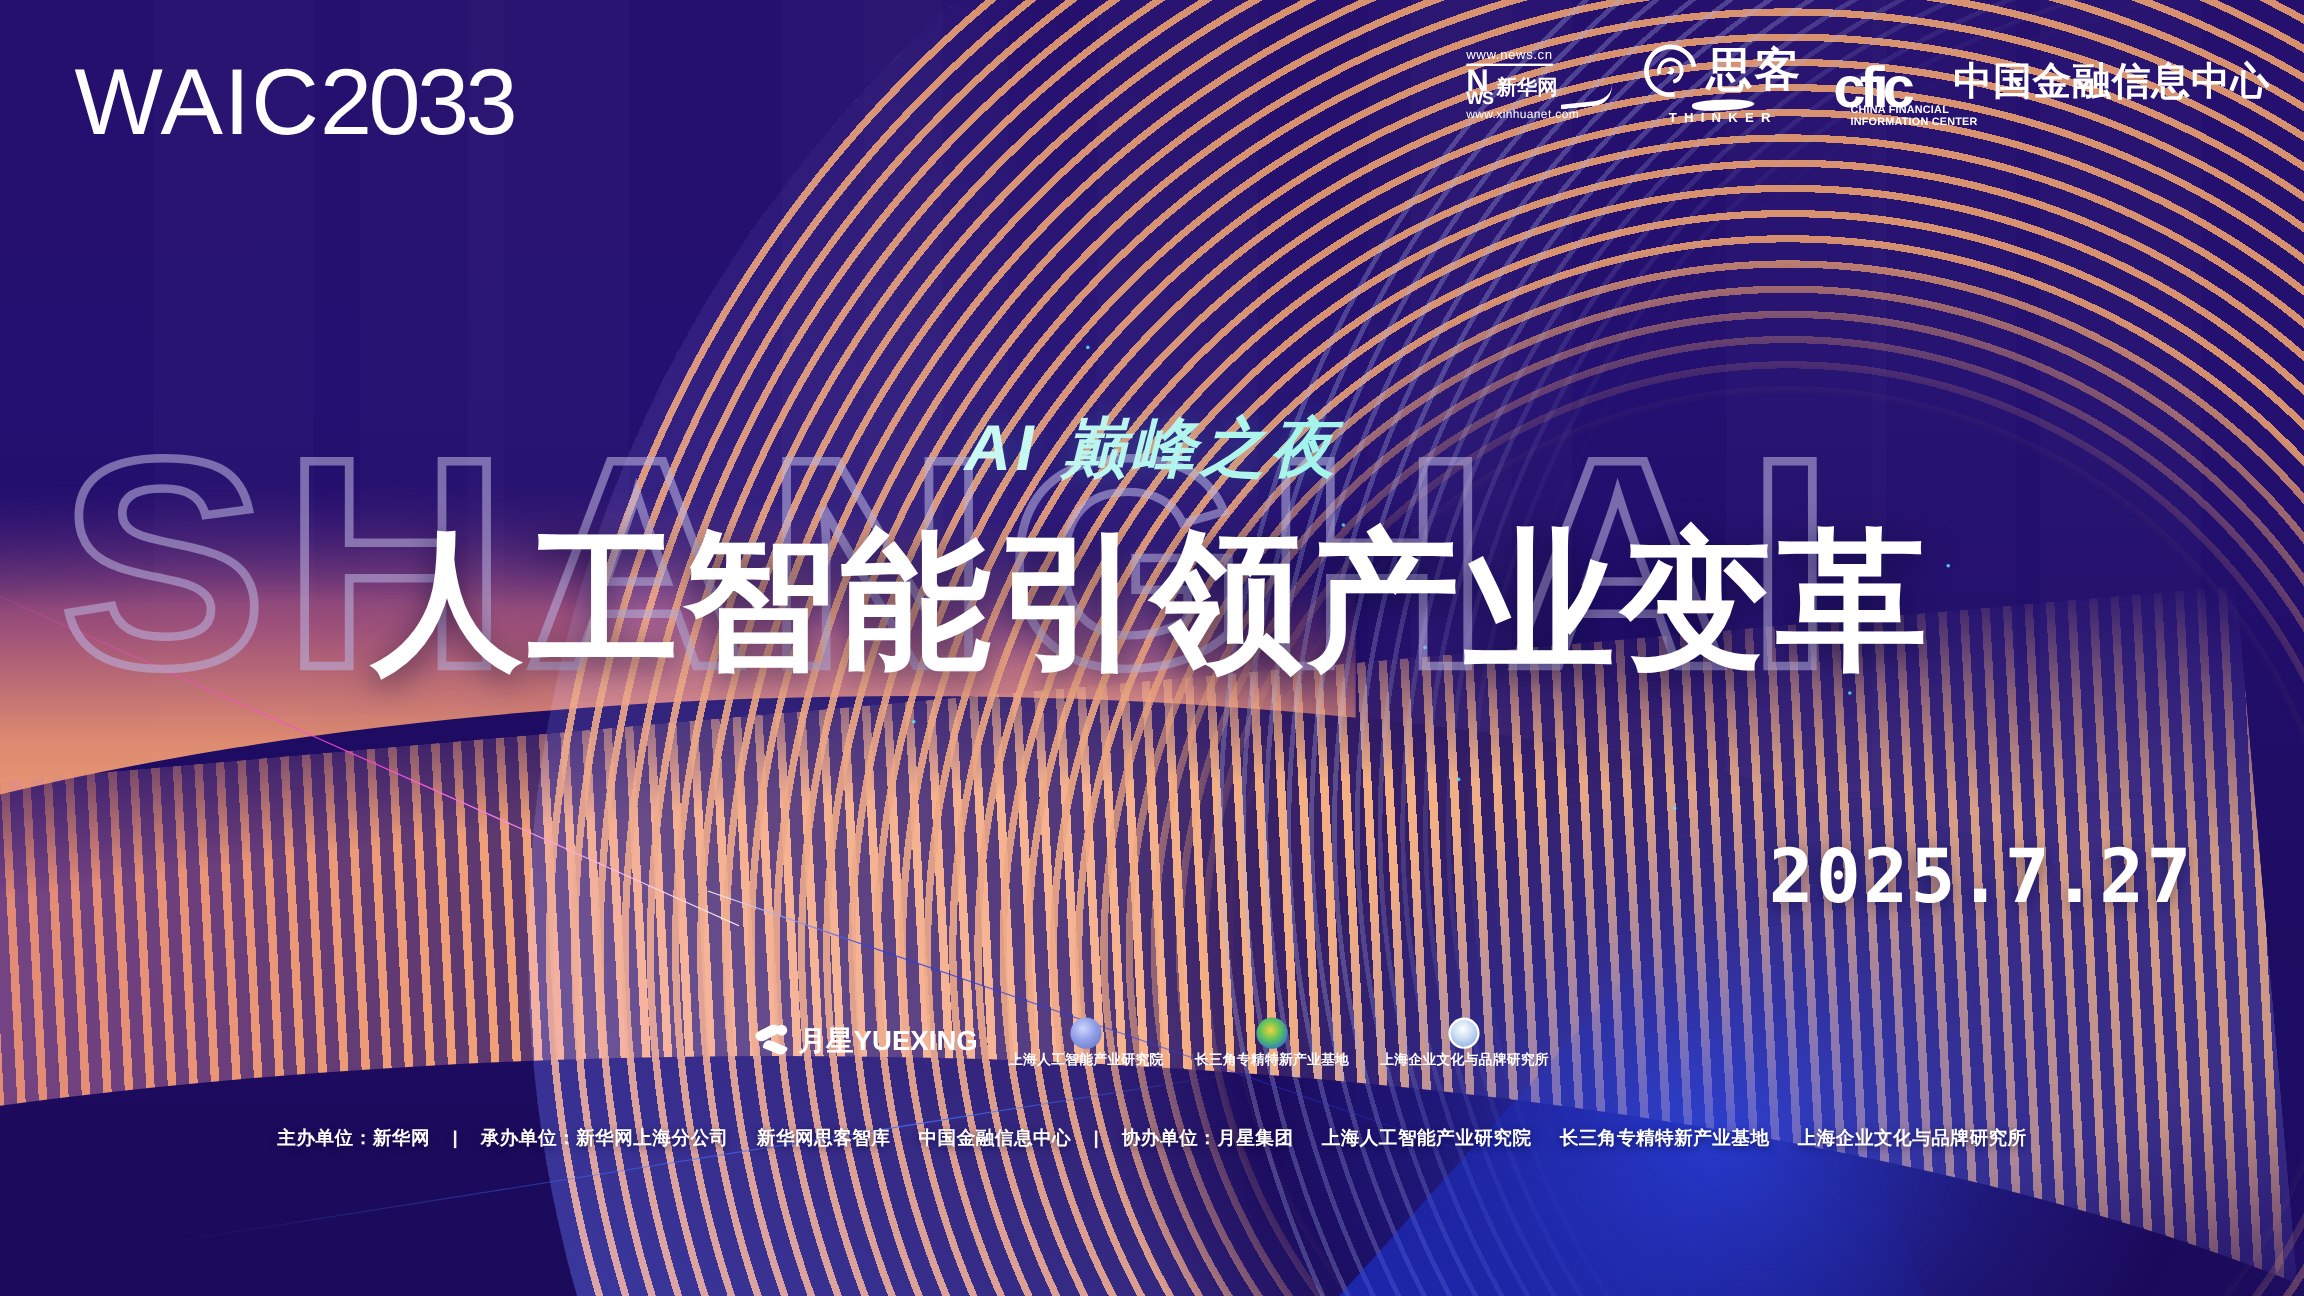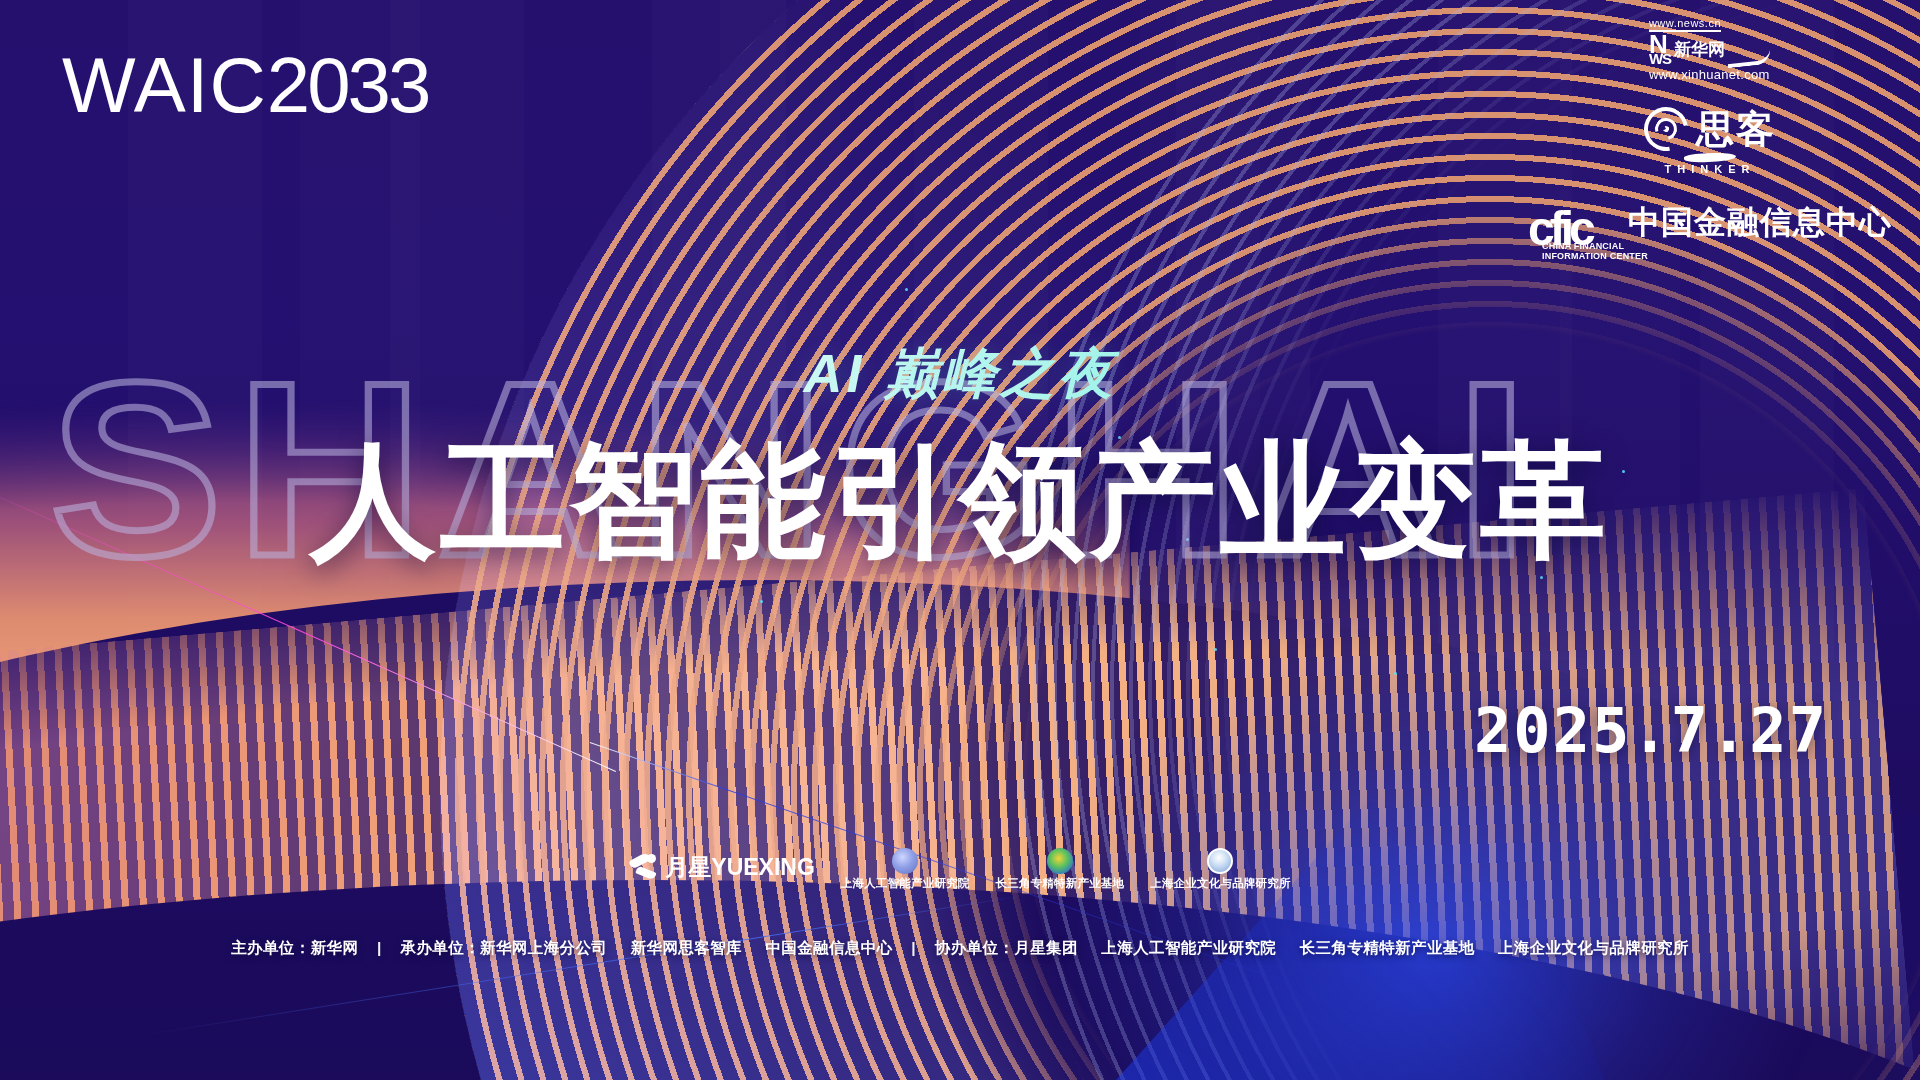--- a/index.html
+++ b/index.html
@@ -163,33 +163,33 @@
   
   .waic{
     position:absolute;left:62px;top:40px;
     font-size:78px;font-weight:300;letter-spacing:-2px;color:#fff;
     font-family:"Liberation Sans","DejaVu Sans",sans-serif;
   }
   .waic .w{font-weight:400;letter-spacing:1px;}
   .waic .y{font-weight:300;letter-spacing:-3px;}
 
   .logos{
-    position:absolute;right:28px;top:18px;height:76px;
-    display:flex;align-items:center;gap:26px;flex-direction:column;
+    position:absolute;right:28px;top:33px;height:76px;
+    display:flex;align-items:center;gap:26px;
   }
   .logo{display:flex;align-items:center;color:#fff;}
 
   
   .lg-xinhua{flex-direction:column;align-items:flex-start;line-height:1;}
   .lg-xinhua .url-top{font-size:11px;letter-spacing:.5px;border-bottom:2px solid #fff;padding-bottom:1px;margin-bottom:2px;}
   .lg-xinhua .mid{display:flex;align-items:center;}
   .lg-xinhua .nws{font-size:26px;font-weight:700;line-height:.82;letter-spacing:-1px;}
   .lg-xinhua .nws small{font-size:15px;display:block;margin-top:-2px;}
   .lg-xinhua .cn{font-size:17px;font-weight:700;margin-left:3px;letter-spacing:0;}
-  .lg-xinhua .url-bot{font-size:13px;letter-spacing:.3px;margin-top:2px;}
+  .lg-xinhua .url-bot{font-size:10px;letter-spacing:.3px;margin-top:2px;}
   .lg-xinhua .swoosh{
     width:44px;height:16px;margin-left:2px;
     border-bottom:4px solid #fff;border-radius:0 0 40px 0;
     transform:rotate(-6deg);align-self:flex-end;
   }
 
   
   .lg-thinker{flex-direction:column;align-items:center;line-height:1;}
   .lg-thinker .row{display:flex;align-items:center;gap:8px;}
   .lg-thinker .swirl{width:44px;height:44px;position:relative;}

